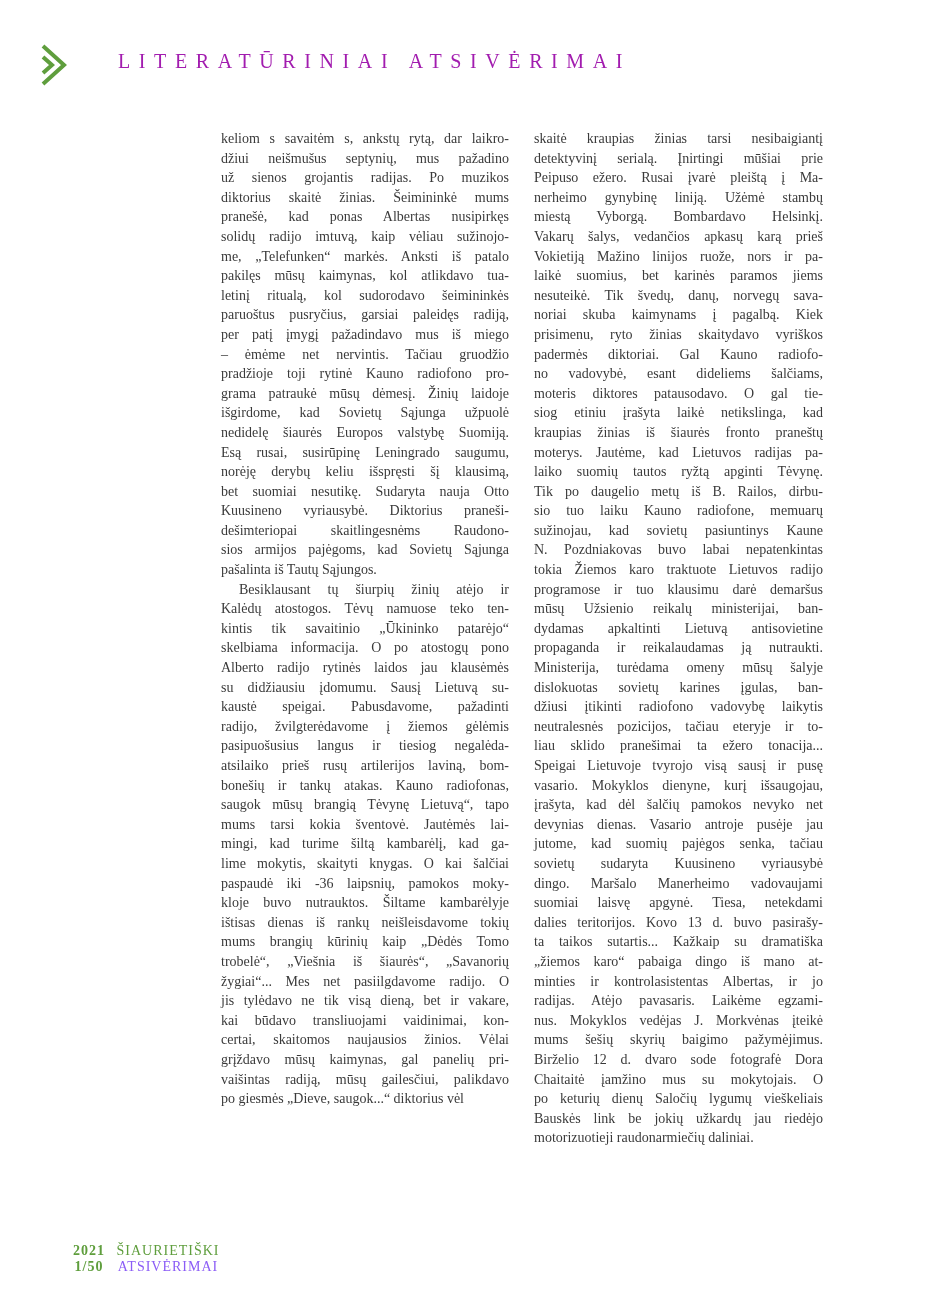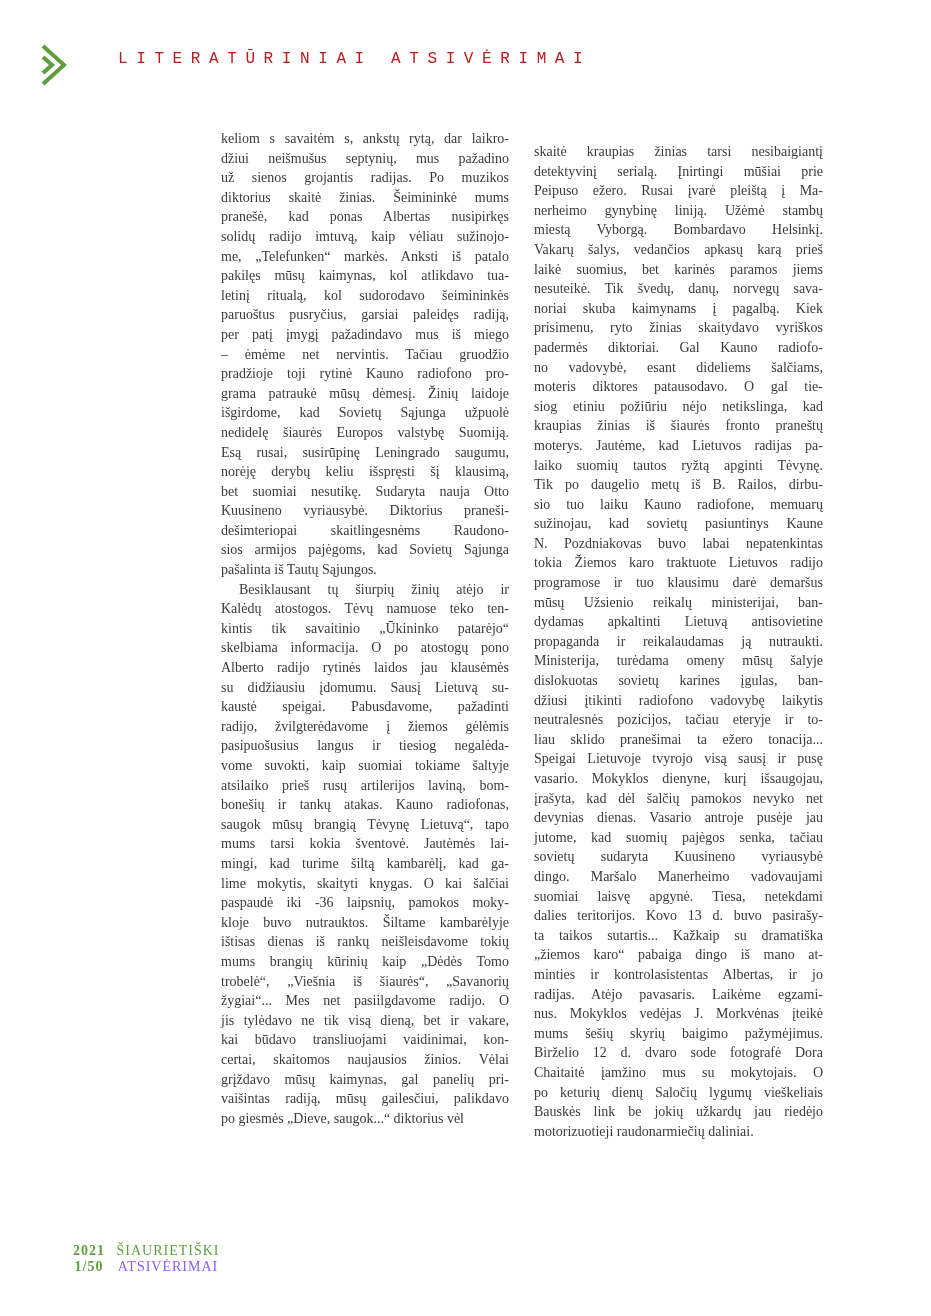--- a/index.html
+++ b/index.html
@@ -1,24 +1,24 @@
 <!DOCTYPE html>
 <html><head>
   <meta charset="utf-8">
   <style>
     html, body { margin: 0; padding: 0; background: #ffffff; }
     body { width: 931px; height: 1316px; position: relative; overflow: hidden;
       font-family: "DejaVu Serif", "Liberation Serif", serif; color: #3a3a3a; }
     .logo { position: absolute; left: 40px; top: 44px; width: 30px; height: 42px; }
-    .header-title { position: absolute; left: 118px; top: 50px; font-family: Liberation Mono, monospace;
-      font-size: 16px; letter-spacing: 8.6px; color: #b91c1c; white-space: nowrap; }
+    .header-title { position: absolute; left: 118px; top: 50px; font-family: Liberation Serif, serif;
+      font-size: 20px; letter-spacing: 8.6px; color: #a21caf; white-space: nowrap; }
     .col { position: absolute; top: 129px; font-family: "Liberation Serif", serif; font-size: 14px;
       line-height: 19.6px; text-align: justify; hyphens: manual; }
     .col-left { left: 221px; width: 288px; }
-    .col-right { left: 534px; width: 289px; margin-top: 13px; }
+    .col-right { left: 534px; width: 289px; }
     .line { display: block; text-align: justify; text-align-last: justify; white-space: nowrap; overflow: visible; }
     .line.last { text-align-last: left; }
     .footer { position: absolute; left: 65px; top: 1243px; font-family: "Liberation Serif", serif;
       font-size: 14px; line-height: 16px; text-align: center; }
     .footer .issue { display: inline-block; color: #5f9e3d; font-weight: bold; letter-spacing: 1px; vertical-align: top; width: 48px; }
     .footer .mag { display: inline-block; vertical-align: top; letter-spacing: 1px; }
     .footer .mag .m1 { color: #5f9e3d; display: block; }
     .footer .mag .m2 { color: #8b5cf6; display: block; }
     .footer .issue span { display: block; }
   </style>
@@ -57,21 +57,20 @@
     <span class="line last">pašalinta iš Tautų Sąjungos.</span>
     <span class="line" style="padding-left: 18px;">Besiklausant tų šiurpių žinių atėjo ir</span>
     <span class="line">Kalėdų atostogos. Tėvų namuose teko ten-</span>
     <span class="line">kintis tik savaitinio „Ūkininko patarėjo“</span>
     <span class="line">skelbiama informacija. O po atostogų pono</span>
     <span class="line">Alberto radijo rytinės laidos jau klausėmės</span>
     <span class="line">su didžiausiu įdomumu. Sausį Lietuvą su-</span>
     <span class="line">kaustė speigai. Pabusdavome, pažadinti</span>
     <span class="line">radijo, žvilgterėdavome į žiemos gėlėmis</span>
     <span class="line">pasipuošusius langus ir tiesiog negalėda-</span>
-    <span class="line">vome suvokti, kaip suomiai tokiame šaltyje</span>
     <span class="line">atsilaiko prieš rusų artilerijos laviną, bom-</span>
     <span class="line">bonešių ir tankų atakas. Kauno radiofonas,</span>
     <span class="line">saugok mūsų brangią Tėvynę Lietuvą“, tapo</span>
     <span class="line">mums tarsi kokia šventovė. Jautėmės lai-</span>
     <span class="line">mingi, kad turime šiltą kambarėlį, kad ga-</span>
     <span class="line">lime mokytis, skaityti knygas. O kai šalčiai</span>
     <span class="line">paspaudė iki -36 laipsnių, pamokos moky-</span>
     <span class="line">kloje buvo nutrauktos. Šiltame kambarėlyje</span>
     <span class="line">ištisas dienas iš rankų neišleisdavome tokių</span>
     <span class="line">mums brangių kūrinių kaip „Dėdės Tomo</span>
@@ -84,28 +83,29 @@
     <span class="line">vaišintas radiją, mūsų gailesčiui, palikdavo</span>
     <span class="line last">po giesmės „Dieve, saugok...“ diktorius vėl</span>
   </div>
 <div class="col col-right" id="colRight">
     <span class="line">skaitė kraupias žinias tarsi nesibaigiantį</span>
     <span class="line">detektyvinį serialą. Įnirtingi mūšiai prie</span>
     <span class="line">Peipuso ežero. Rusai įvarė pleištą į Ma-</span>
     <span class="line">nerheimo gynybinę liniją. Užėmė stambų</span>
     <span class="line">miestą Vyborgą. Bombardavo Helsinkį.</span>
     <span class="line">Vakarų šalys, vedančios apkasų karą prieš</span>
+    <span class="line">Vokietiją Mažino linijos ruože, nors ir pa-</span>
     <span class="line">laikė suomius, bet karinės paramos jiems</span>
     <span class="line">nesuteikė. Tik švedų, danų, norvegų sava-</span>
     <span class="line">noriai skuba kaimynams į pagalbą. Kiek</span>
     <span class="line">prisimenu, ryto žinias skaitydavo vyriškos</span>
     <span class="line">padermės diktoriai. Gal Kauno radiofo-</span>
     <span class="line">no vadovybė, esant dideliems šalčiams,</span>
     <span class="line">moteris diktores patausodavo. O gal tie-</span>
-    <span class="line">siog etiniu požiūriu nėjo netikslinga, kad</span>
+    <span class="line">siog etiniu įrašyta laikė netikslinga, kad</span>
     <span class="line">kraupias žinias iš šiaurės fronto praneštų</span>
     <span class="line">moterys. Jautėme, kad Lietuvos radijas pa-</span>
     <span class="line">laiko suomių tautos ryžtą apginti Tėvynę.</span>
     <span class="line">Tik po daugelio metų iš B. Railos, dirbu-</span>
     <span class="line">sio tuo laiku Kauno radiofone, memuarų</span>
     <span class="line">sužinojau, kad sovietų pasiuntinys Kaune</span>
     <span class="line">N. Pozdniakovas buvo labai nepatenkintas</span>
     <span class="line">tokia Žiemos karo traktuote Lietuvos radijo</span>
     <span class="line">programose ir tuo klausimu darė demaršus</span>
     <span class="line">mūsų Užsienio reikalų ministerijai, ban-</span>

